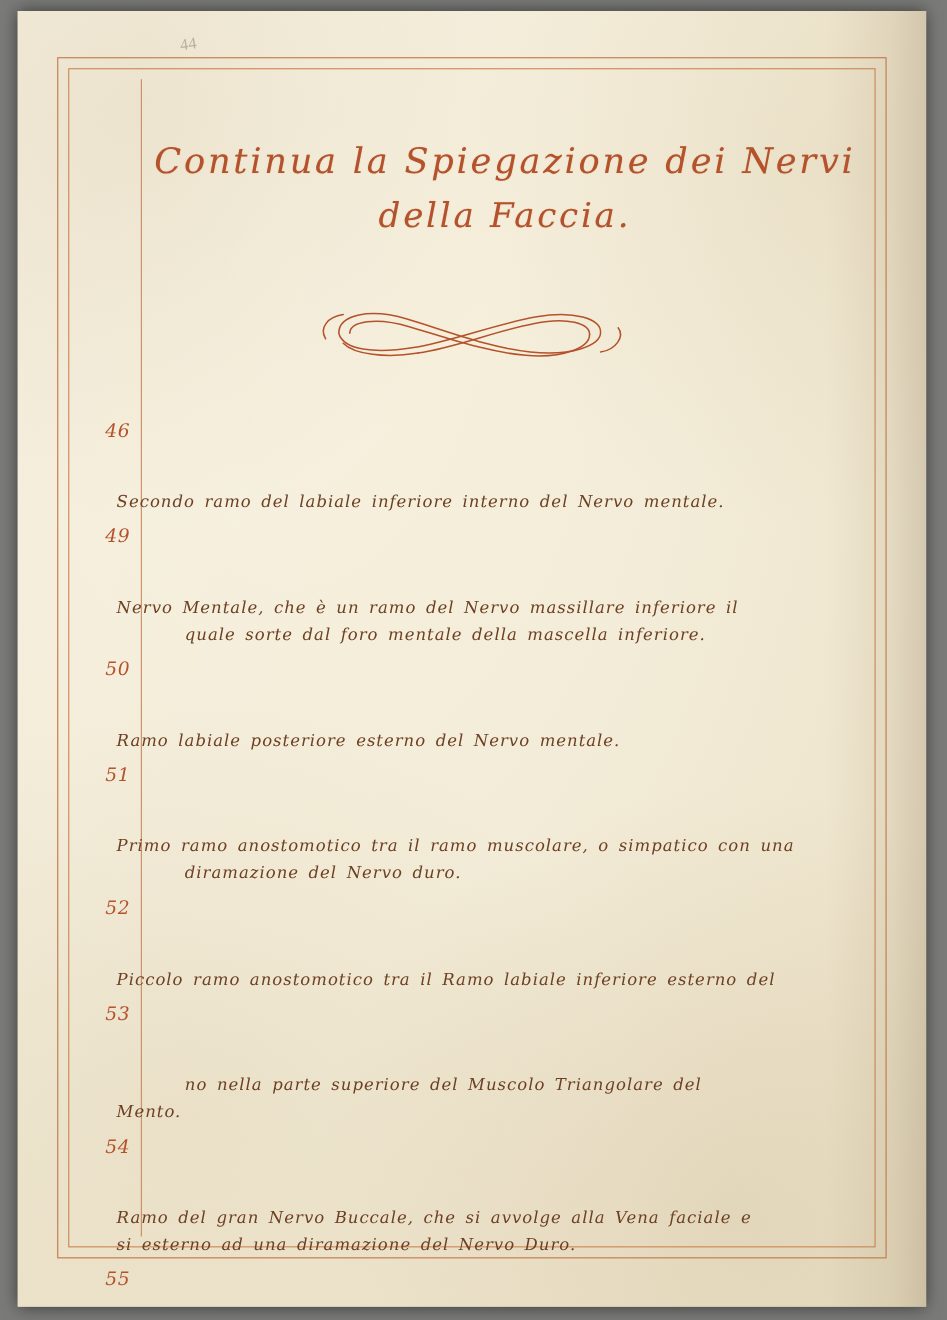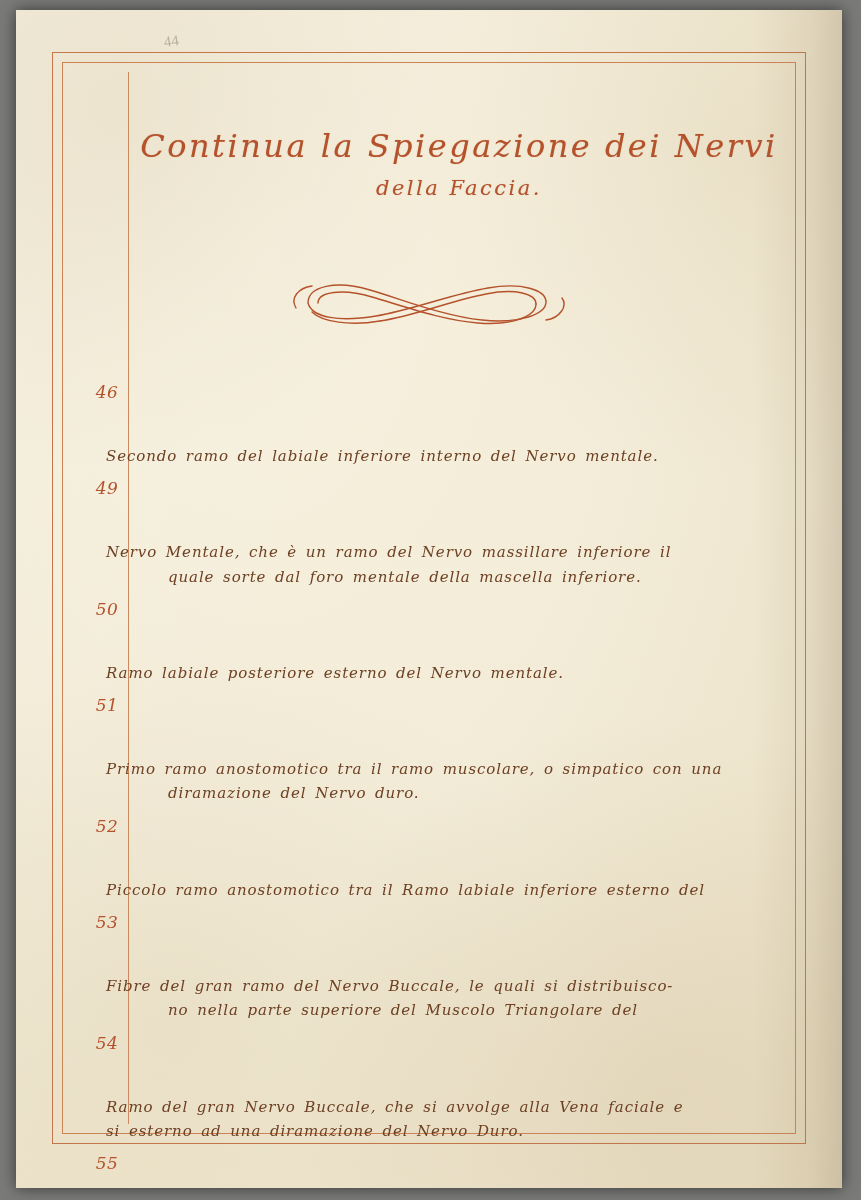--- a/index.html
+++ b/index.html
@@ -90,21 +90,21 @@
   .title-line {
     font-family: "DejaVu Serif", serif;
     font-style: italic;
     font-size: 32px;
     letter-spacing: 2.5px;
     line-height: 1.55;
     color: #b4522c;
     text-shadow: 0 0 1px rgba(180,82,44,0.35);
   }
   .title-line.second {
-    font-size: 21px;
+    font-size: 31px;
   }
 
   
   .flourish {
     position: absolute;
     left: 0; right: 0;
     top: 258px;
     display: flex;
     justify-content: center;
   }
@@ -235,22 +235,22 @@
       <div class="entry">
         <div class="entry-num">52</div>
         <div class="entry-text">
           <span>Piccolo ramo anostomotico tra il Ramo labiale inferiore esterno del</span>
         </div>
       </div>
 
       <div class="entry">
         <div class="entry-num">53</div>
         <div class="entry-text">
-          <span>Fibre del gran ramo del Nervo Buccale, le quali si distribuisco-</span>
           <span class="cont">no nella parte superiore del Muscolo Triangolare del</span>
+          <span class="cont-flat">Mento.</span>
         </div>
       </div>
 
       <div class="entry">
         <div class="entry-num">54</div>
         <div class="entry-text">
           <span>Ramo del gran Nervo Buccale, che si avvolge alla Vena faciale e</span>
           <span class="cont-flat">si esterno ad una diramazione del Nervo Duro.</span>
         </div>
       </div>

